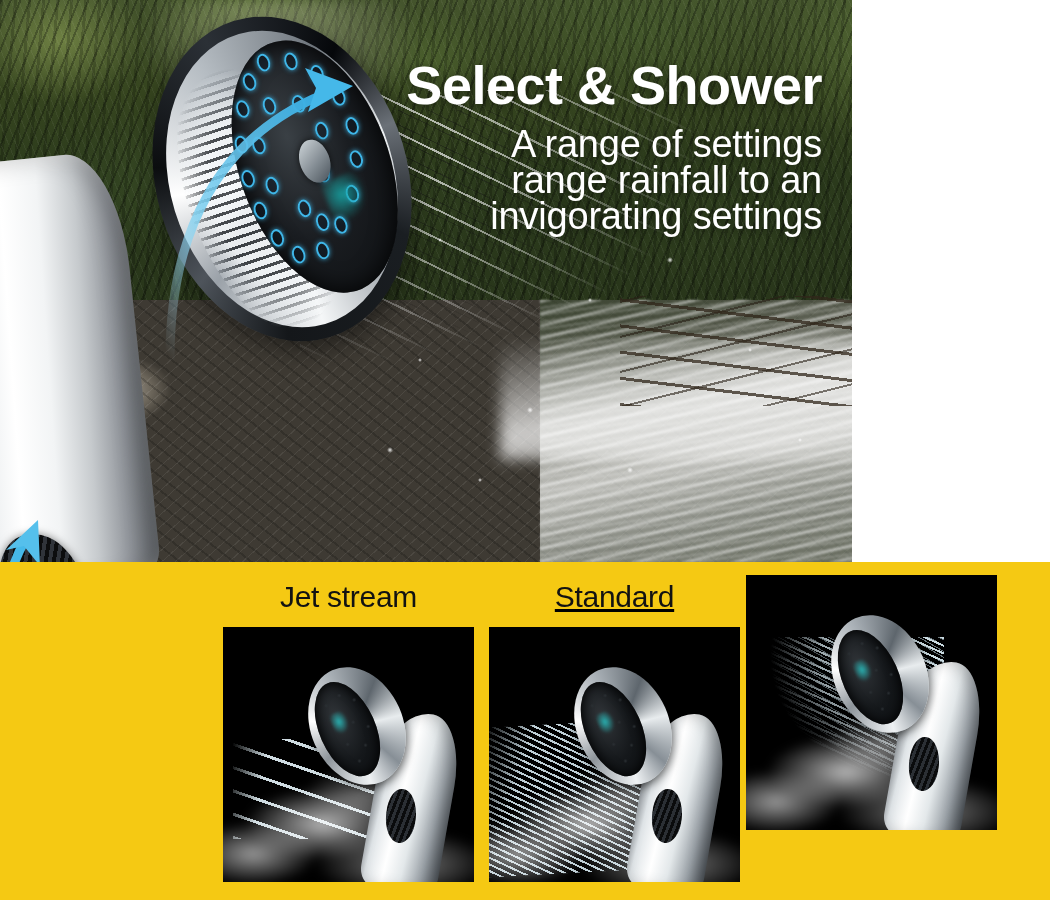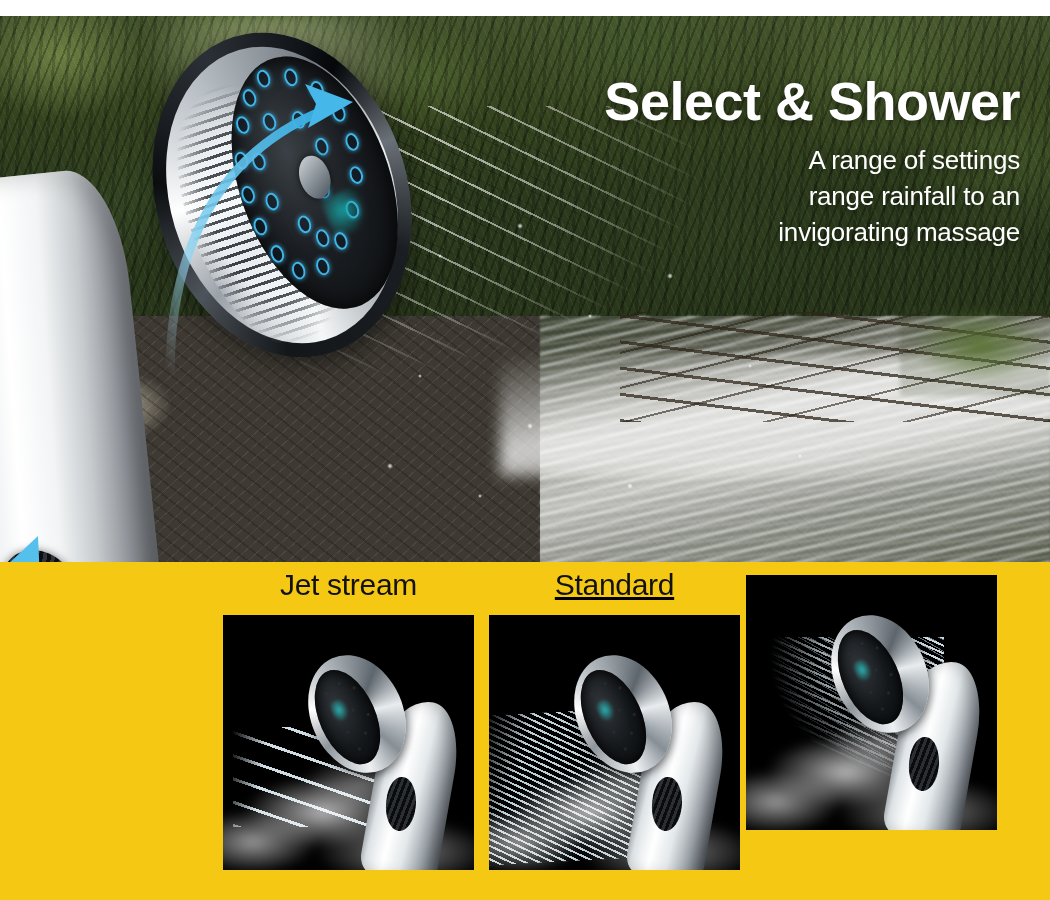--- a/index.html
+++ b/index.html
@@ -6,21 +6,21 @@
   html,body { background:#ffffff; }
   body {
     width:1050px; height:900px;
     font-family:"Liberation Sans", sans-serif;
     overflow:hidden;
     position:relative;
   }
   #stage { position:absolute; inset:0; width:1050px; height:900px; overflow:hidden; background:#ffffff; }
 
   
-  .hero { position:absolute; left:0; top:16px; width:1050px; height:562px; overflow:hidden; }
+  .hero { position:absolute; left:0; top:0; width:852px; height:562px; overflow:hidden; }
 
   .hero-photo { position:absolute; inset:0; }
 
   
   .forest {
     position:absolute; left:0; top:0; width:1050px; height:330px;
     background:
       radial-gradient(ellipse 120px 90px at 60px 40px, rgba(150,170,90,.55), transparent 70%),
       radial-gradient(ellipse 140px 110px at 250px 20px, rgba(120,145,70,.45), transparent 70%),
       radial-gradient(ellipse 100px 80px at 430px 60px, rgba(90,115,55,.5), transparent 70%),
@@ -214,42 +214,42 @@
 
   
   .hero-text{ position:absolute; right:30px; top:58px; text-align:right; }
   .hero-title{
     font-size:54px; font-weight:bold; color:#ffffff; letter-spacing:-.5px;
     line-height:1.0; white-space:nowrap;
     text-shadow:0 2px 10px rgba(0,0,0,.45);
   }
   .hero-sub{
     margin-top:14px;
-    font-size:26px; color:#ffffff; line-height:36px; letter-spacing:-.2px;
+    font-size:38px; color:#ffffff; line-height:36px; letter-spacing:-.2px;
     text-shadow:0 2px 8px rgba(0,0,0,.45);
   }
   .hero-sub div{ white-space:nowrap; }
 
   
   .yellow-band{
     position:absolute; left:0; top:562px; width:1050px; height:338px;
     background:#f5c913;
   }
   .modes{
     position:absolute; left:223px; top:0; width:780px; height:338px;
   }
   .mode{
     position:absolute; top:0; width:251px;
   }
   .mode:nth-child(1){ left:0; }
   .mode:nth-child(2){ left:266px;text-decoration:underline; }
   .mode:nth-child(3){ left:523px; }
   .mode-label{
     text-align:center; font-size:30px; color:#121212; line-height:34px;
-    padding-top:6px; letter-spacing:-.3px; white-space:nowrap;
+    padding-top:18px; letter-spacing:-.3px; white-space:nowrap;
   }
   .mode-thumb{
     margin-top:13px; width:251px; height:255px; background:#000000;
     position:relative; overflow:hidden;
   }
   .sh-mini{ position:absolute; inset:0; }
 
   
   .m-head{
     position:absolute; left:88px; top:38px; width:92px; height:122px;
@@ -416,21 +416,21 @@
         <path d="M36 212 C 30 150, 34 92, 58 48" stroke="url(#ag2)" stroke-width="9" fill="none" stroke-linecap="round"></path>
         <path d="M40 56 L 72 26 L 74 72 L 58 52 Z" fill="#55c0ec"></path>
       </svg>
     </div>
 
     <div class="hero-text">
       <div class="hero-title">Select &amp; Shower</div>
       <div class="hero-sub">
         <div>A range of settings</div>
         <div>range rainfall to an</div>
-        <div>invigorating massage</div>
+        <div>invigorating settings</div>
       </div>
     </div>
   </div>
 
   <div class="yellow-band">
     <div class="modes">
 
       <div class="mode">
         <div class="mode-label">Jet stream</div>
         <div class="mode-thumb">

